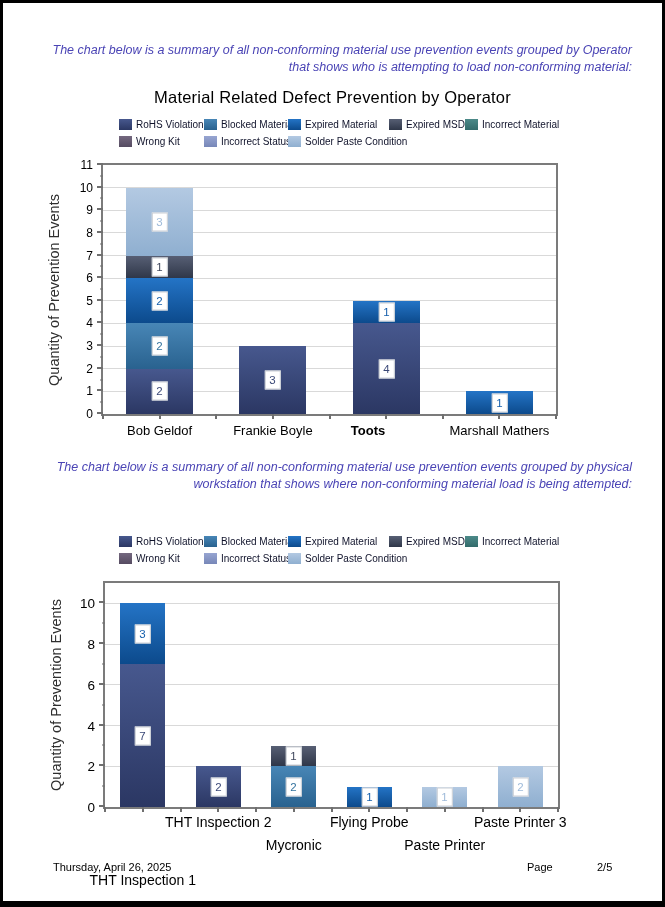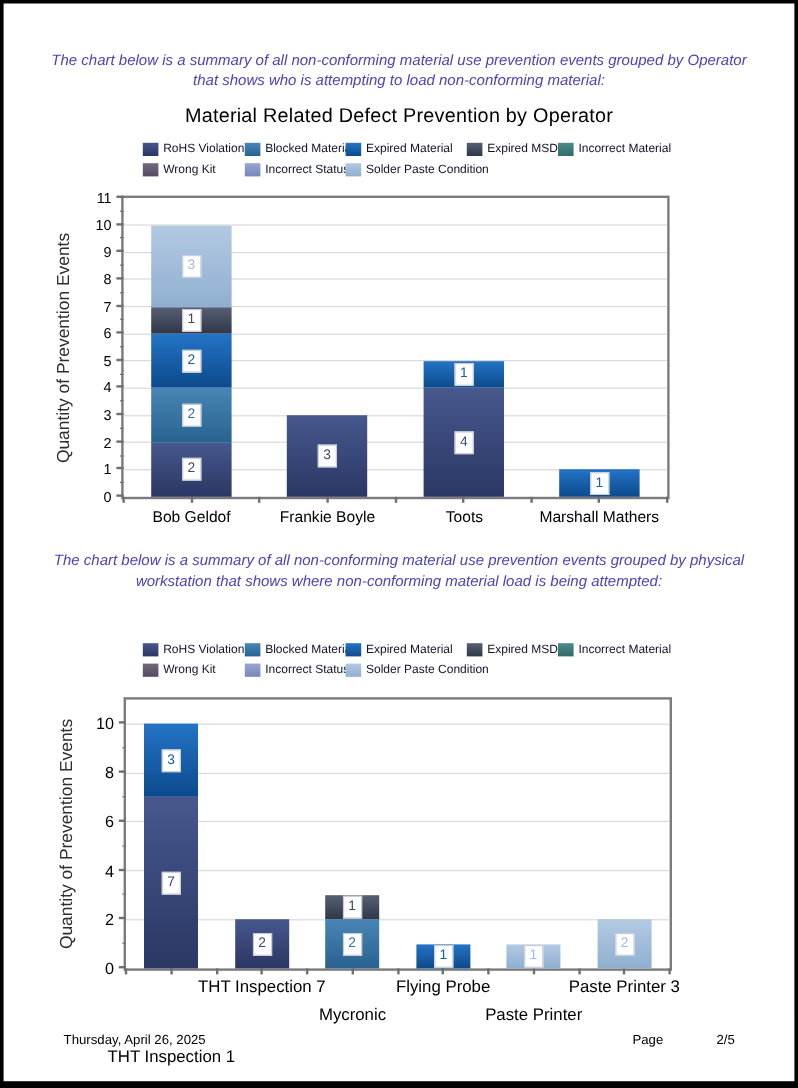--- a/index.html
+++ b/index.html
@@ -8,21 +8,21 @@
     width:665px;height:907px;
     box-sizing:border-box;
     background:#fff;
     border:3px solid #000;
     border-bottom-width:6px;
     font-family:"Liberation Sans", sans-serif;
     overflow:hidden;
   }
   .intro{
     position:absolute;left:30px;right:30px;
-    margin:0;text-align:center;
+    margin:0;text-align:right;
     font-style:italic;
     font-size:12.5px;line-height:17px;
     color:#4a44b5;
   }
   .intro-1{top:39px;}
   .intro-2{top:456px;}
   .chart-title{
     position:absolute;left:0;right:0;margin:0;
     text-align:center;
     font-size:16.5px;font-weight:500;color:#000;
@@ -228,21 +228,21 @@
       </div>
       <div class="x-cat-label" style="left: 169.875px;">Frankie Boyle</div>
       <div class="bar" style="left: 250px; width: 67px; height: 113.182px;">
         <div class="bar-seg" style="bottom: 0px; height: 90.5455px; background: linear-gradient(rgb(71, 88, 142), rgb(43, 55, 99));">
           <div class="seg-label" style="color: rgb(58, 72, 119);">4</div>
         </div>
         <div class="bar-seg" style="bottom: 90.5455px; height: 22.6364px; background: linear-gradient(rgb(36, 116, 198), rgb(12, 74, 140));">
           <div class="seg-label" style="color: rgb(21, 95, 172);">1</div>
         </div>
       </div>
-      <div class="x-cat-label" style="left: 284px;">Toots</div>
+      <div class="x-cat-label" style="left: 265px; font-weight: bold;">Toots</div>
       <div class="bar" style="left: 363px; width: 67px; height: 22.6364px;">
         <div class="bar-seg" style="bottom: 0px; height: 22.6364px; background: linear-gradient(rgb(36, 116, 198), rgb(12, 74, 140));">
           <div class="seg-label" style="color: rgb(21, 95, 172);">1</div>
         </div>
       </div>
       <div class="x-cat-label" style="left: 396.375px;">Marshall Mathers</div>
     </div>
 
   <p class="intro intro-2">The chart below is a summary of all non-conforming material use prevention events grouped by physical workstation that shows where non-conforming material load is being attempted:</p>
 
@@ -327,21 +327,21 @@
         <div class="bar-seg" style="bottom: 142.545px; height: 61.0909px; background: linear-gradient(rgb(36, 116, 198), rgb(12, 74, 140));">
           <div class="seg-label" style="color: rgb(21, 95, 172);">3</div>
         </div>
       </div>
       <div class="x-cat-label x-row-lower" style="left: 37.75px; margin-top: 35px;">THT Inspection 1</div>
       <div class="bar" style="left: 91px; width: 45px; height: 40.7273px;">
         <div class="bar-seg" style="bottom: 0px; height: 40.7273px; background: linear-gradient(rgb(71, 88, 142), rgb(43, 55, 99));">
           <div class="seg-label" style="color: rgb(58, 72, 119);">2</div>
         </div>
       </div>
-      <div class="x-cat-label x-row-upper" style="left: 113.25px;">THT Inspection 7</div>
+      <div class="x-cat-label x-row-upper" style="left: 113.25px;">THT Inspection 2</div>
       <div class="bar" style="left: 166px; width: 45px; height: 61.0909px;">
         <div class="bar-seg" style="bottom: 0px; height: 40.7273px; background: linear-gradient(rgb(72, 134, 182), rgb(41, 98, 143));">
           <div class="seg-label" style="color: rgb(53, 116, 159);">2</div>
         </div>
         <div class="bar-seg" style="bottom: 40.7273px; height: 20.3636px; background: linear-gradient(rgb(87, 95, 116), rgb(47, 55, 73));">
           <div class="seg-label" style="color: rgb(64, 72, 93);">1</div>
         </div>
       </div>
       <div class="x-cat-label x-row-lower" style="left: 188.75px;">Mycronic</div>
       <div class="bar" style="left: 242px; width: 45px; height: 20.3636px;">

